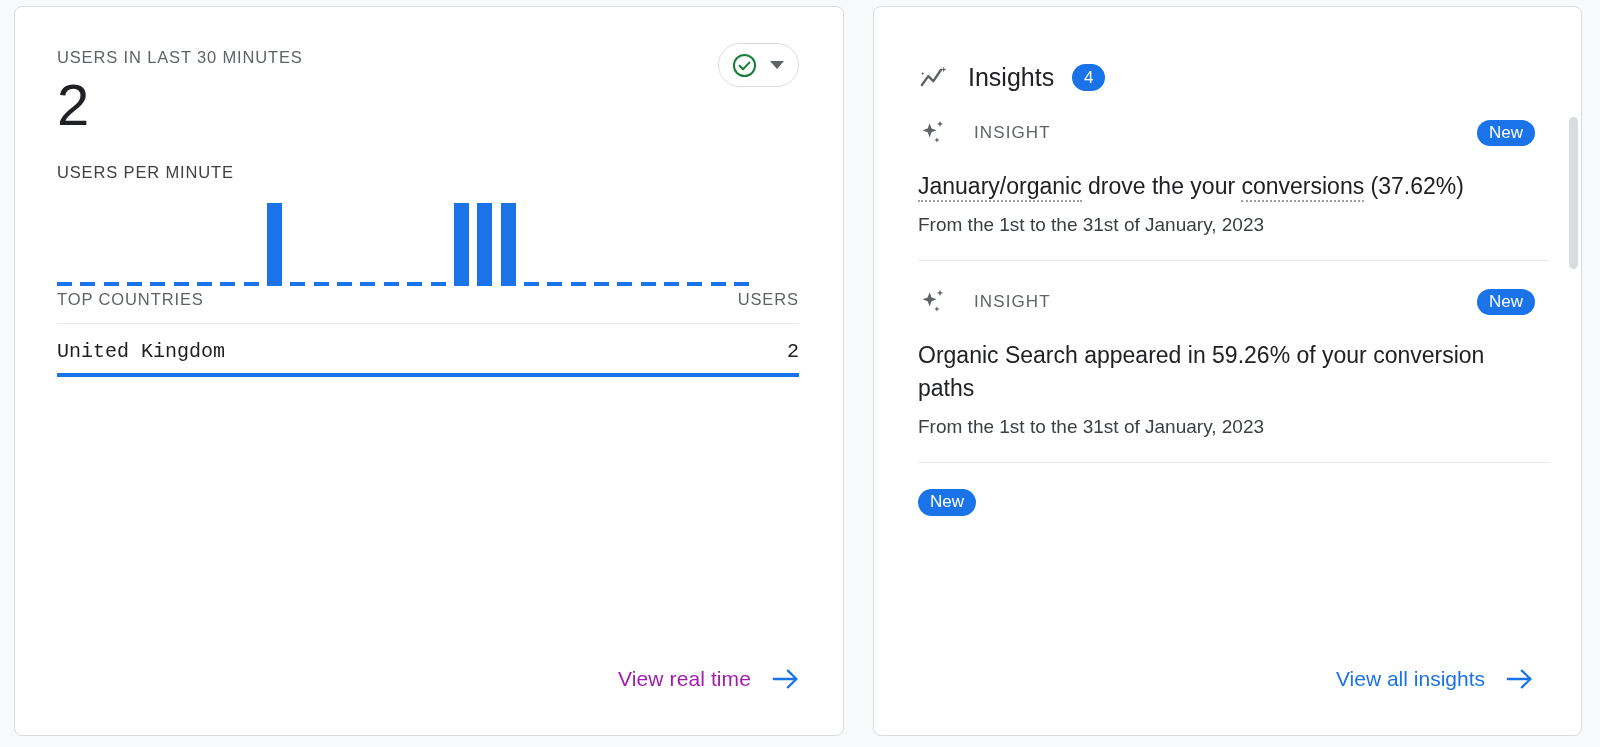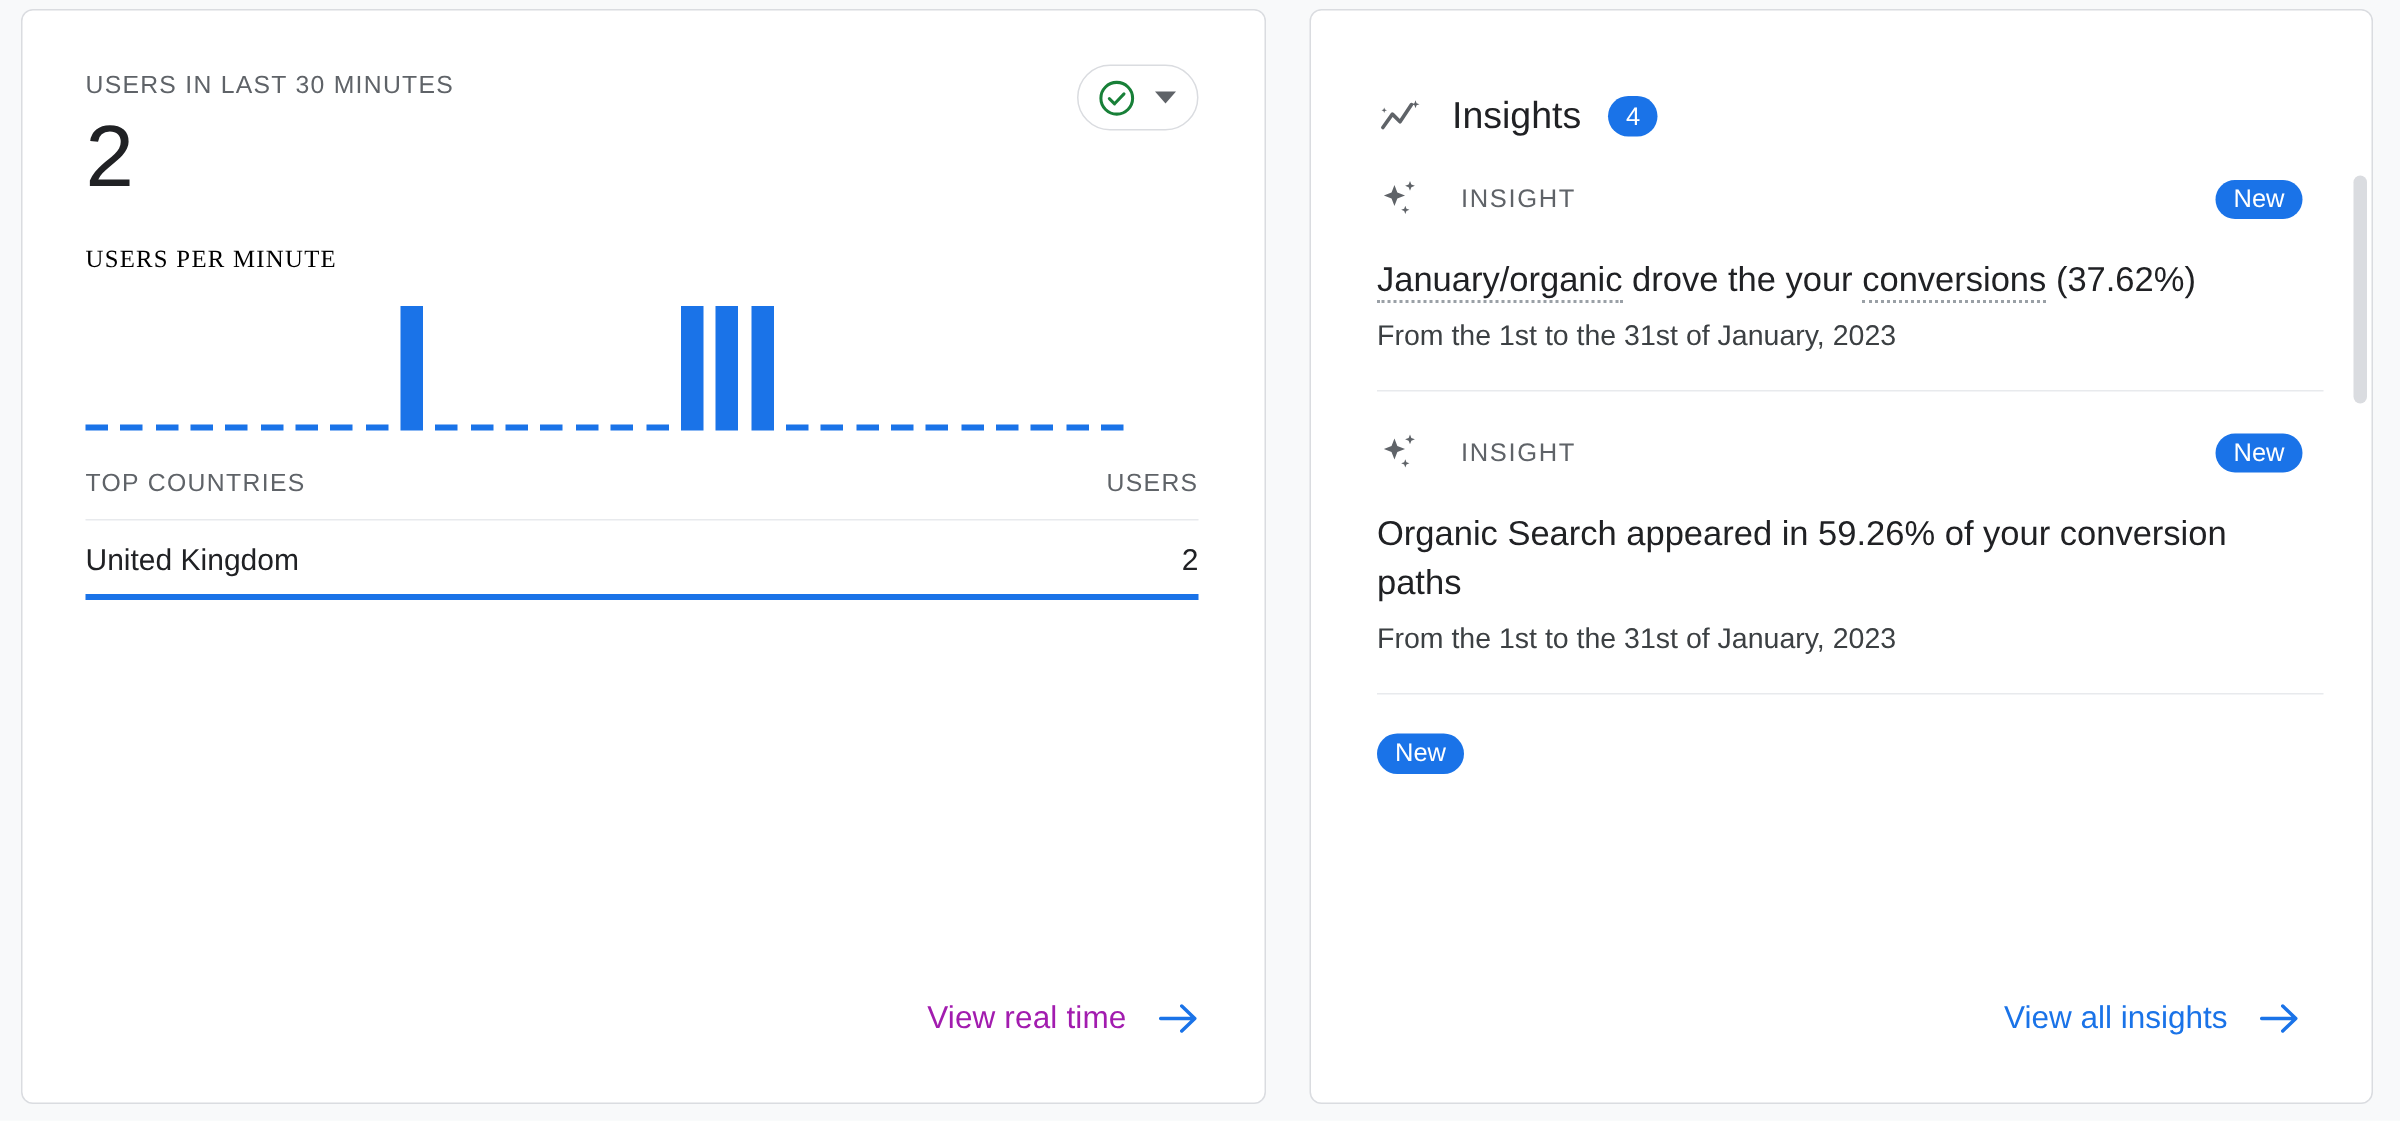--- a/index.html
+++ b/index.html
@@ -82,24 +82,23 @@
   .caret-down {
     width: 0; height: 0;
     border-left: 7px solid transparent;
     border-right: 7px solid transparent;
     border-top: 8px solid #5f6368;
   }
 
   .upm-label {
     font-size: 16.5px;
     letter-spacing: 0.85px;
-    color: #000000;
+    color: #404040;
     text-transform: uppercase;
     margin-top: 22px;
-    font-family: Liberation Serif, serif;
   }
 
   
   .spark-wrap {
     margin-top: 16px;
     height: 88px;
     width: 692px;
     position: relative;
   }
   .spark {
@@ -116,37 +115,38 @@
     width: 15px;
     background: #1a73e8;
     border-radius: 0;
   }
 
   
   .tbl-head {
     display: flex;
     justify-content: space-between;
     align-items: baseline;
-    margin-top: 26px;
+    margin-top: 4px;
     padding-bottom: 14px;
     border-bottom: 1px solid #e8eaed;
   }
   .tbl-head span {
     font-size: 16.5px;
     letter-spacing: 0.9px;
     color: #5f6368;
     text-transform: uppercase;
   }
   .tbl-row {
     display: flex;
     justify-content: space-between;
     align-items: baseline;
     padding: 16px 0 10px 0;
     border-bottom: 4px solid #1a73e8;
     position: relative;
+    font-family: Liberation Mono, monospace;
   }
   .tbl-row .c-name { font-size: 20px; color: #202124; }
   .tbl-row .c-val  { font-size: 20px; color: #202124; }
 
   .card-footer {
     position: absolute;
     right: 42px;
     bottom: 44px;
     display: flex;
     align-items: center;

